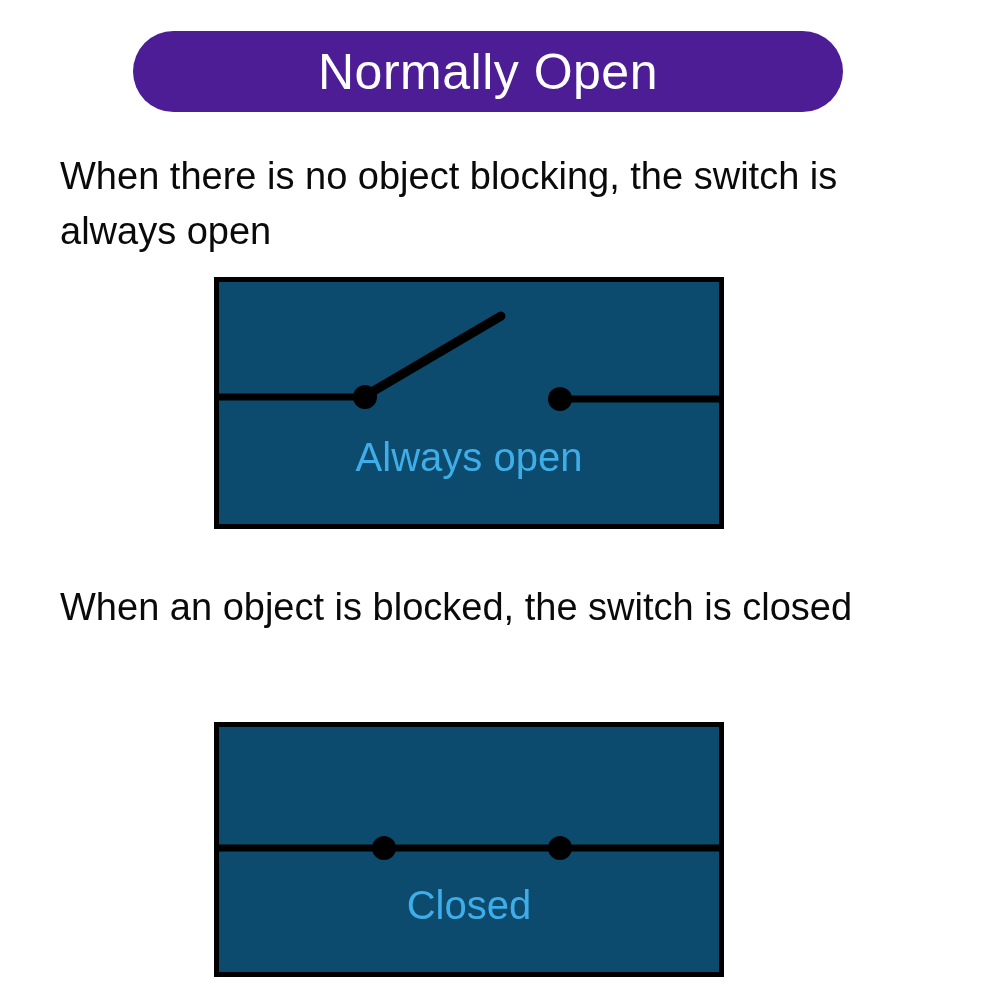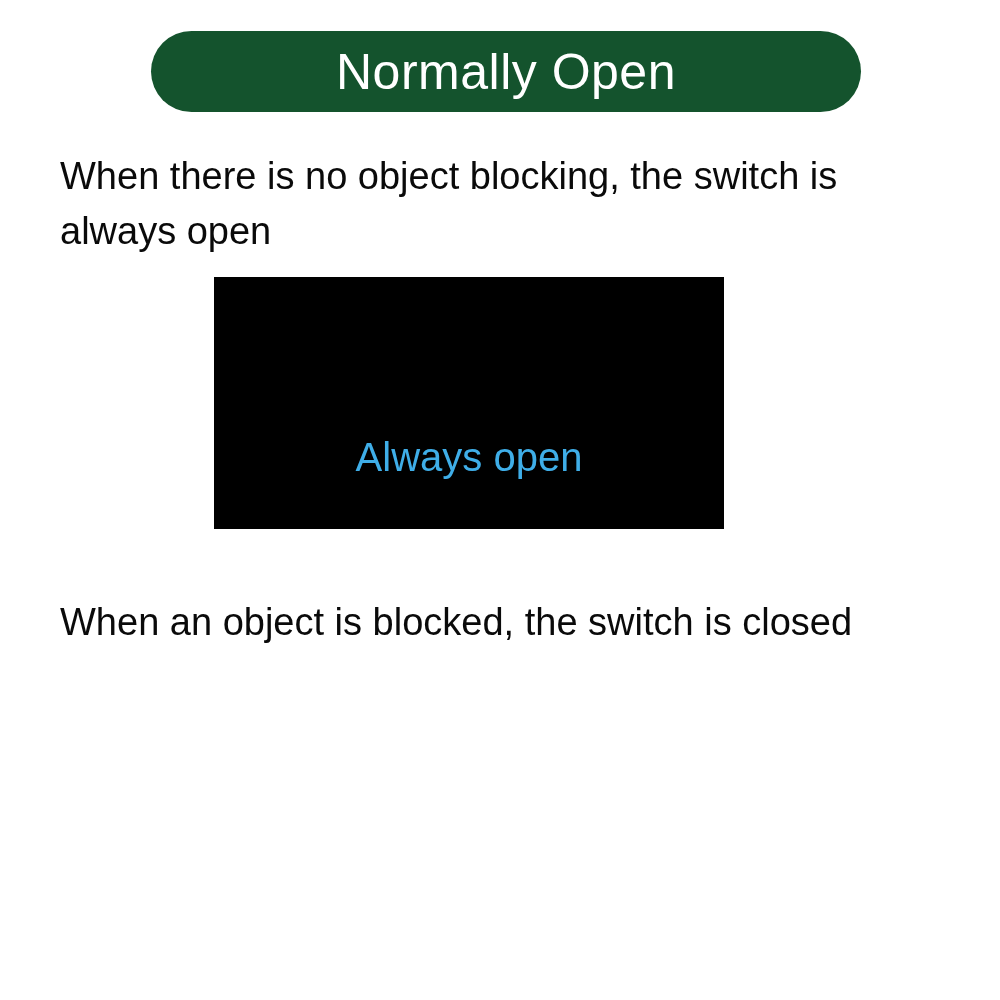--- a/index.html
+++ b/index.html
@@ -19,25 +19,25 @@
   .page {
     position: absolute;
     left: 0; top: 0;
     width: 1000px;
     height: 1000px;
   }
 
   
   .title-banner {
     position: absolute;
-    left: 151px;
+    left: 133px;
     top: 31px;
     width: 710px;
     height: 81px;
-    background: #14532d;
+    background: #4c1d95;
     border-radius: 42px;
     display: flex;
     align-items: center;
     justify-content: center;
     box-sizing: border-box;
   }
   .title-text {
     color: #ffffff;
     font-size: 50px;
     line-height: 50px;
@@ -50,30 +50,30 @@
   .caption {
     position: absolute;
     left: 60px;
     width: 880px;
     color: #0a0a0a;
     font-size: 38px;
     line-height: 55px;
     font-weight: 500;
   }
   .caption-1 { top: 149px; }
-  .caption-2 { top: 595px; }
+  .caption-2 { top: 580px; }
 
   
   .diagram-box {
     position: absolute;
     left: 214px;
     width: 510px;
     border: 5px solid #000000;
     box-sizing: border-box;
-    background: #000000;
+    background: #0c4a6e;
   }
   .box-open   { top: 277px; height: 252px; }
   .box-closed { top: 722px; height: 255px; }
 
   .diagram-svg {
     position: absolute;
     left: 0;
     top: 0;
     width: 100%;
     height: 100%;
@@ -116,14 +116,24 @@
 
       <circle cx="146" cy="115" r="12" fill="#000000"></circle>
 
       <circle cx="341" cy="117" r="12" fill="#000000"></circle>
     </svg>
     <div class="state-label label-open">Always open</div>
   </div>
 
   <div class="caption caption-2">When an object is blocked, the switch is closed</div>
 
+  <div class="diagram-box box-closed">
+    <svg class="diagram-svg" viewBox="0 0 500 245" preserveAspectRatio="none">
+
+      <line x1="-2" y1="121" x2="502" y2="121" stroke="#000000" stroke-width="7" stroke-linecap="butt"></line>
+
+      <circle cx="165" cy="121" r="12" fill="#000000"></circle>
+      <circle cx="341" cy="121" r="12" fill="#000000"></circle>
+    </svg>
+    <div class="state-label label-closed">Closed</div>
+  </div>
 
 </div>
 
 </body></html>

